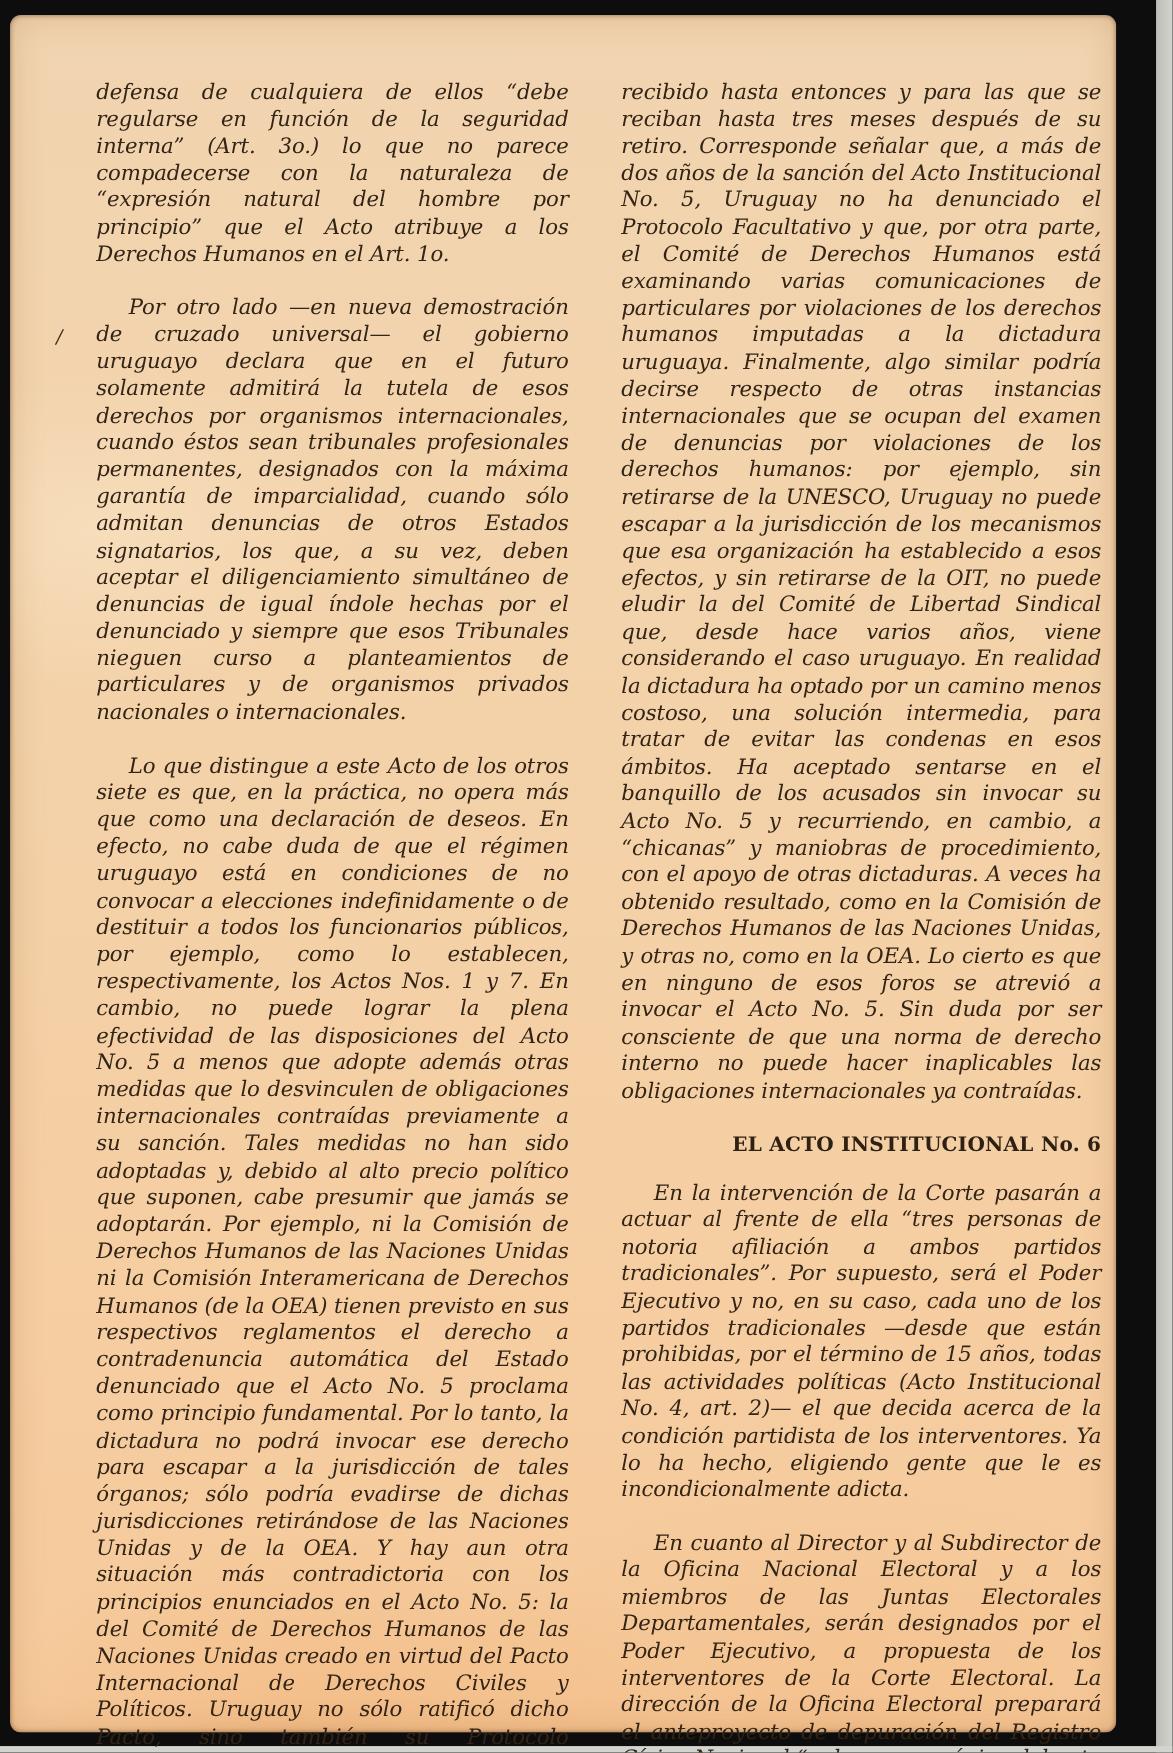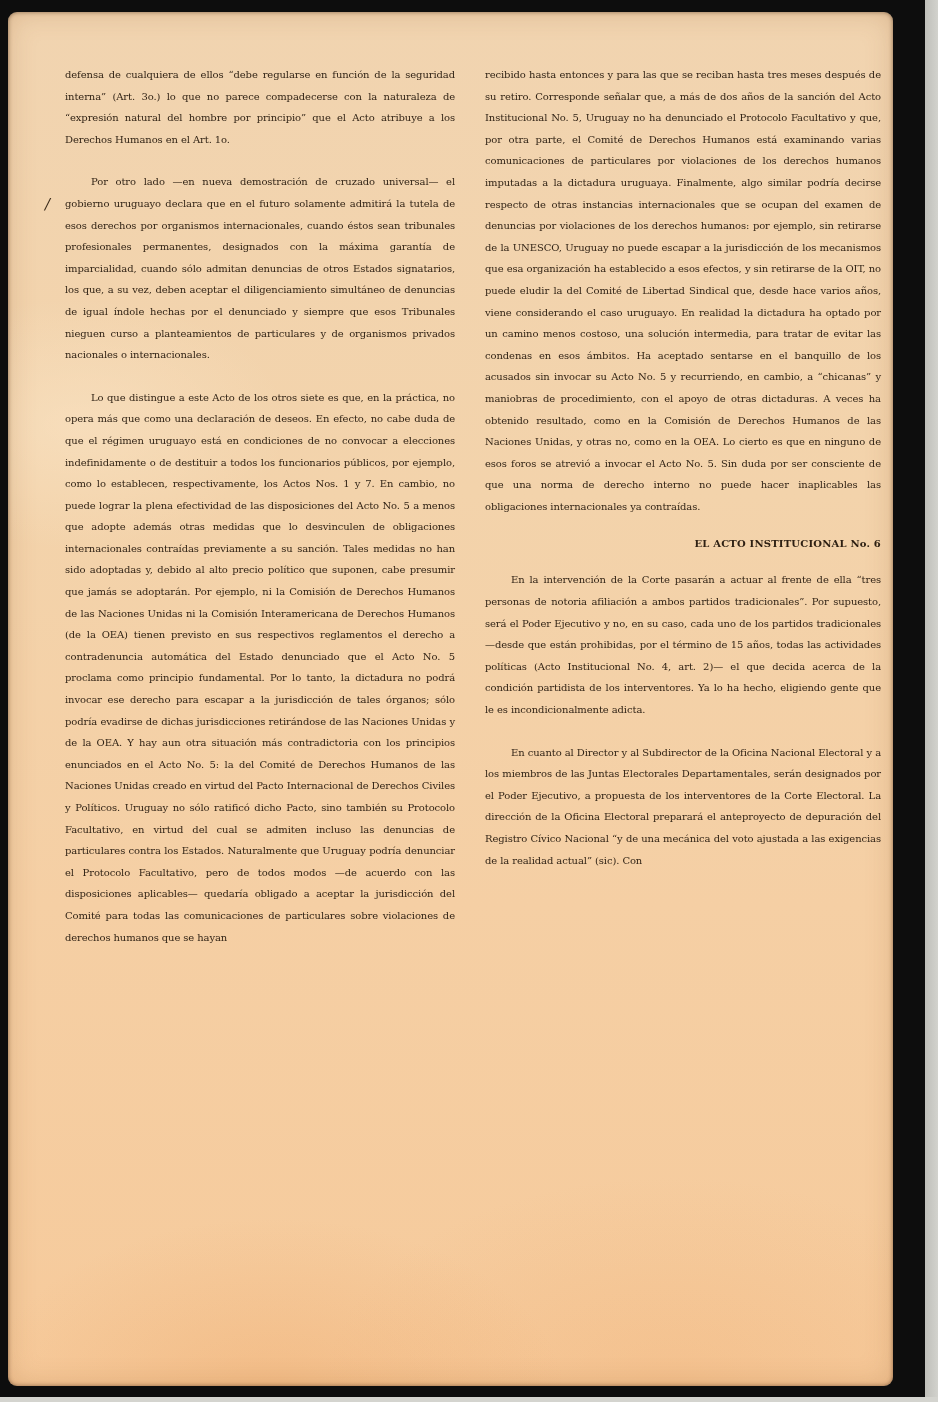--- a/index.html
+++ b/index.html
@@ -26,38 +26,39 @@
   }
   .page-body{
     position:absolute;left:57px;top:52px;right:12px;
   }
   .columns{display:flex;gap:30px;}
   .col{width:390px;color:#31231ا4;}
   .col{color:#31231a;}
   .col-left{width:390px;position:relative;}
   .col-right{width:396px;}
   .col p{
-    margin:0 0 21px 0;
-    font-size:10px;
+    margin:0 0 21px 12px;
+    font-size:17px;
     line-height:21.6px;
     text-align:justify;
     text-indent:26px;
     color:#322416;
     letter-spacing:-0.1px;
+    font-style:italic;
   }
   .col p.no-indent{text-indent:0;}
   .para-wrap{position:relative;}
   .margin-mark{
     position:absolute;
     left:-20px;top:24px;
     font-size:15px;color:#3a2a1a;
     font-style:italic;
   }
   .section-heading{
-    font-size:10px;
+    font-size:16px;
     font-weight:bold;
     text-align:right;
     color:#2e2013;
     margin:2px 0 20px 0;
     letter-spacing:0.2px;
   }
   .footer-row{
     position:absolute;left:65px;top:1406px;width:816px;
     display:flex;justify-content:space-between;align-items:flex-end;
     font-family:"Liberation Sans", sans-serif;

